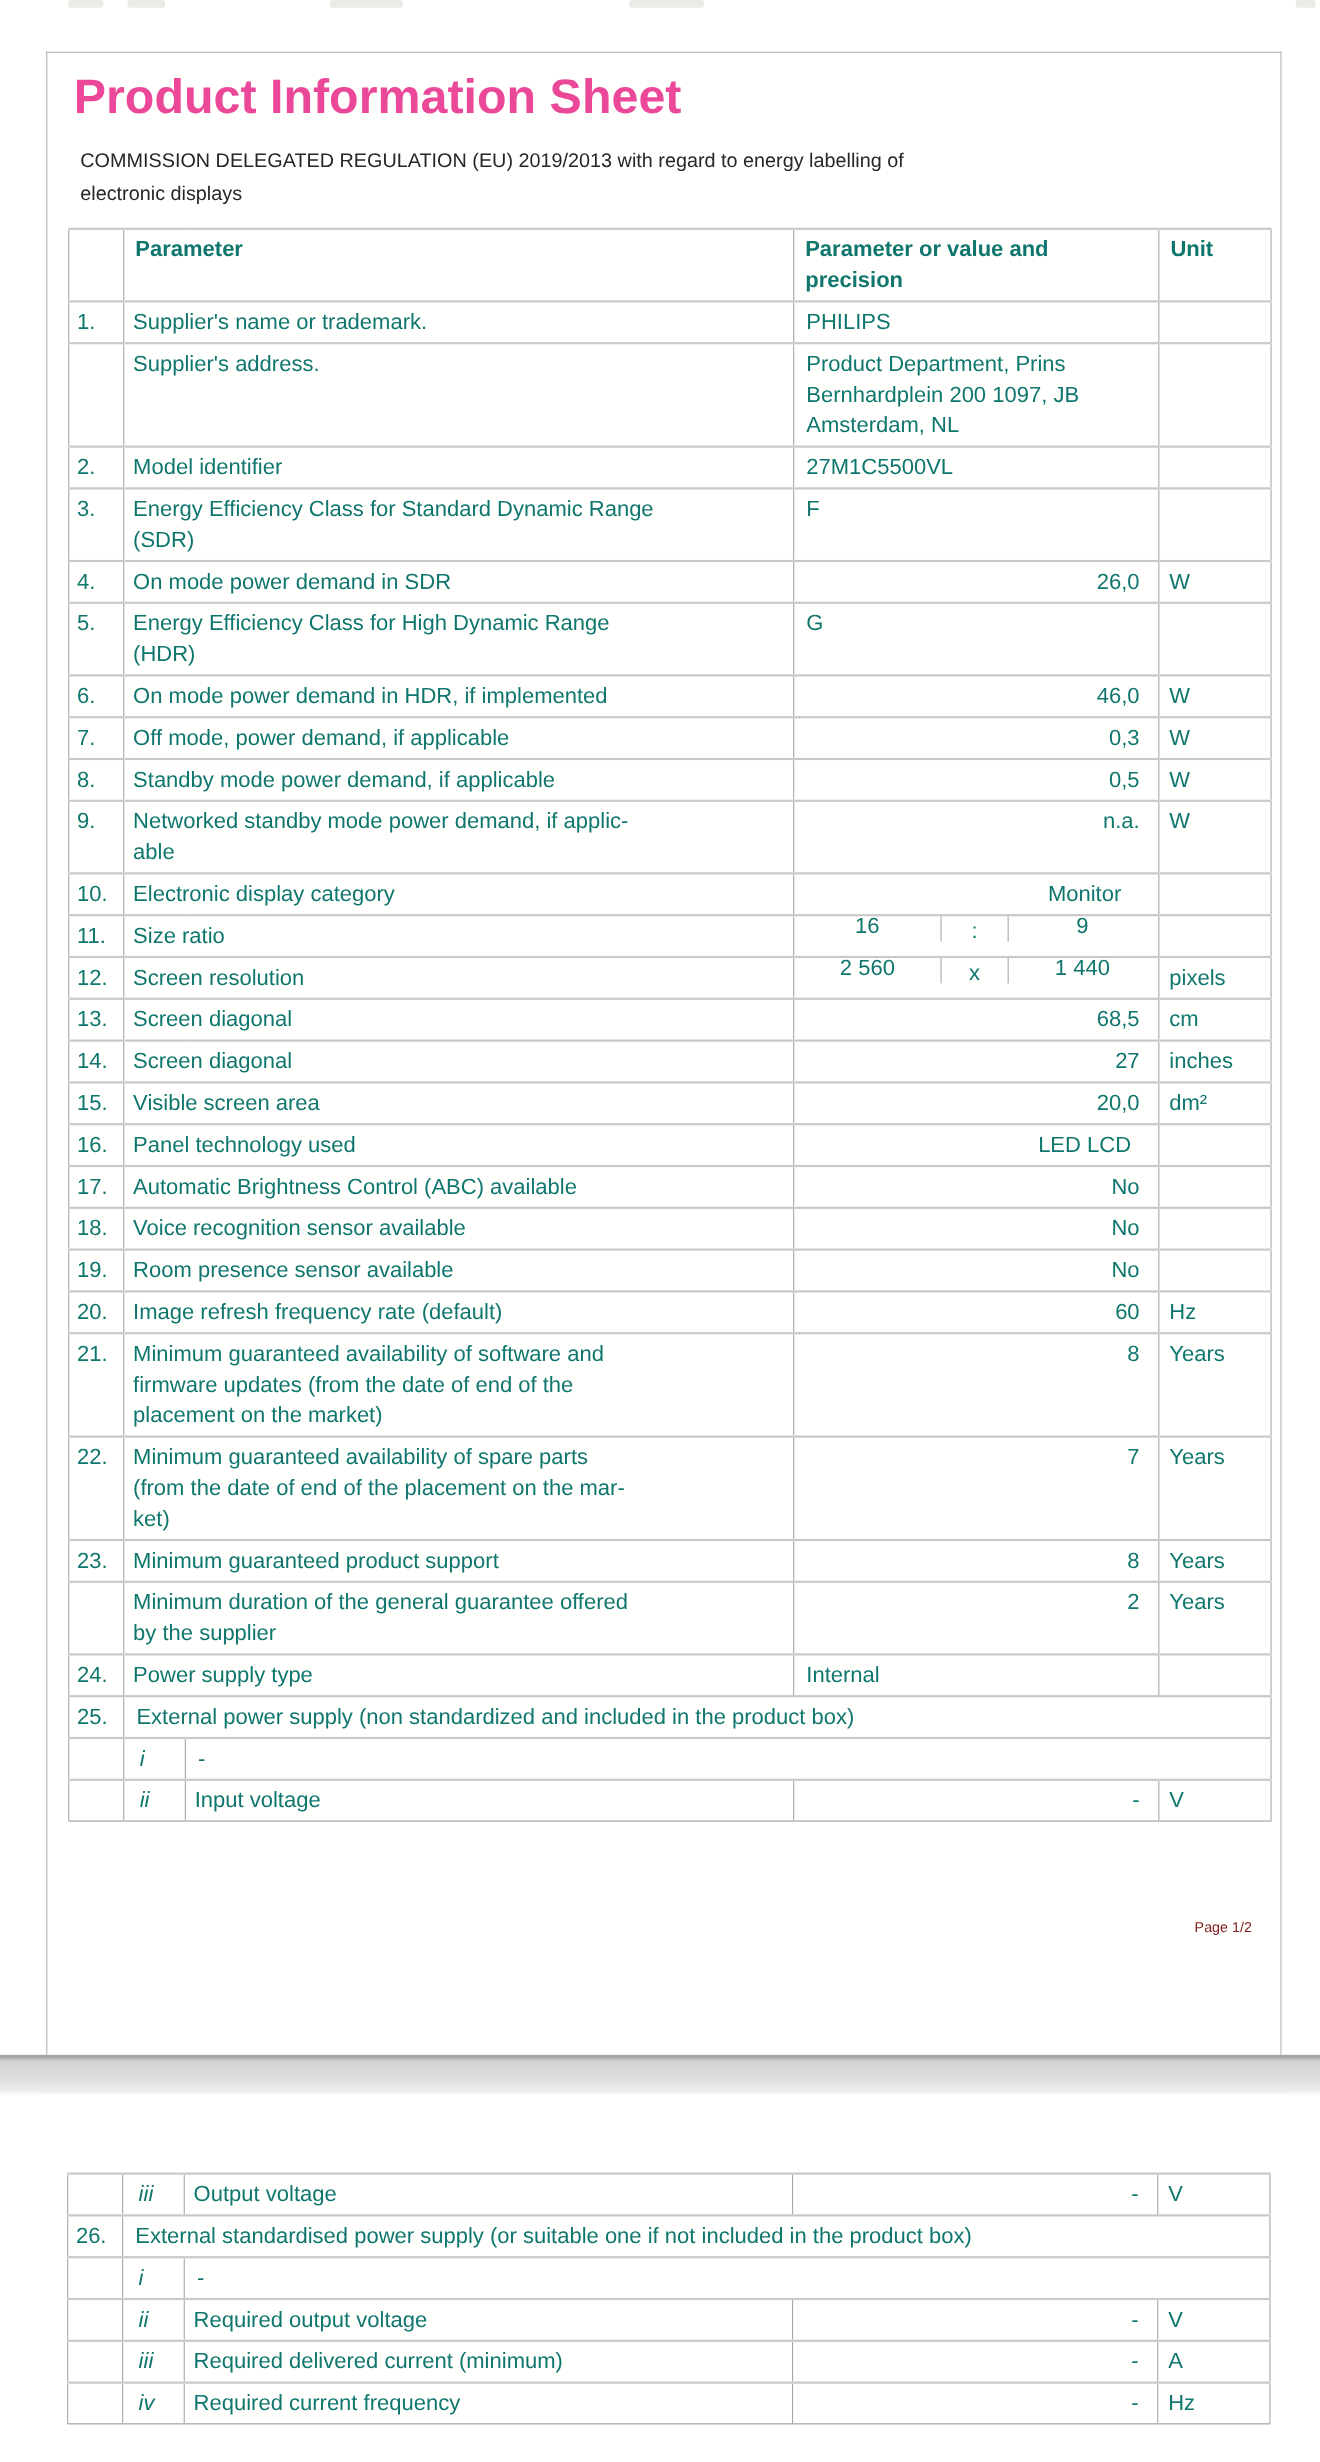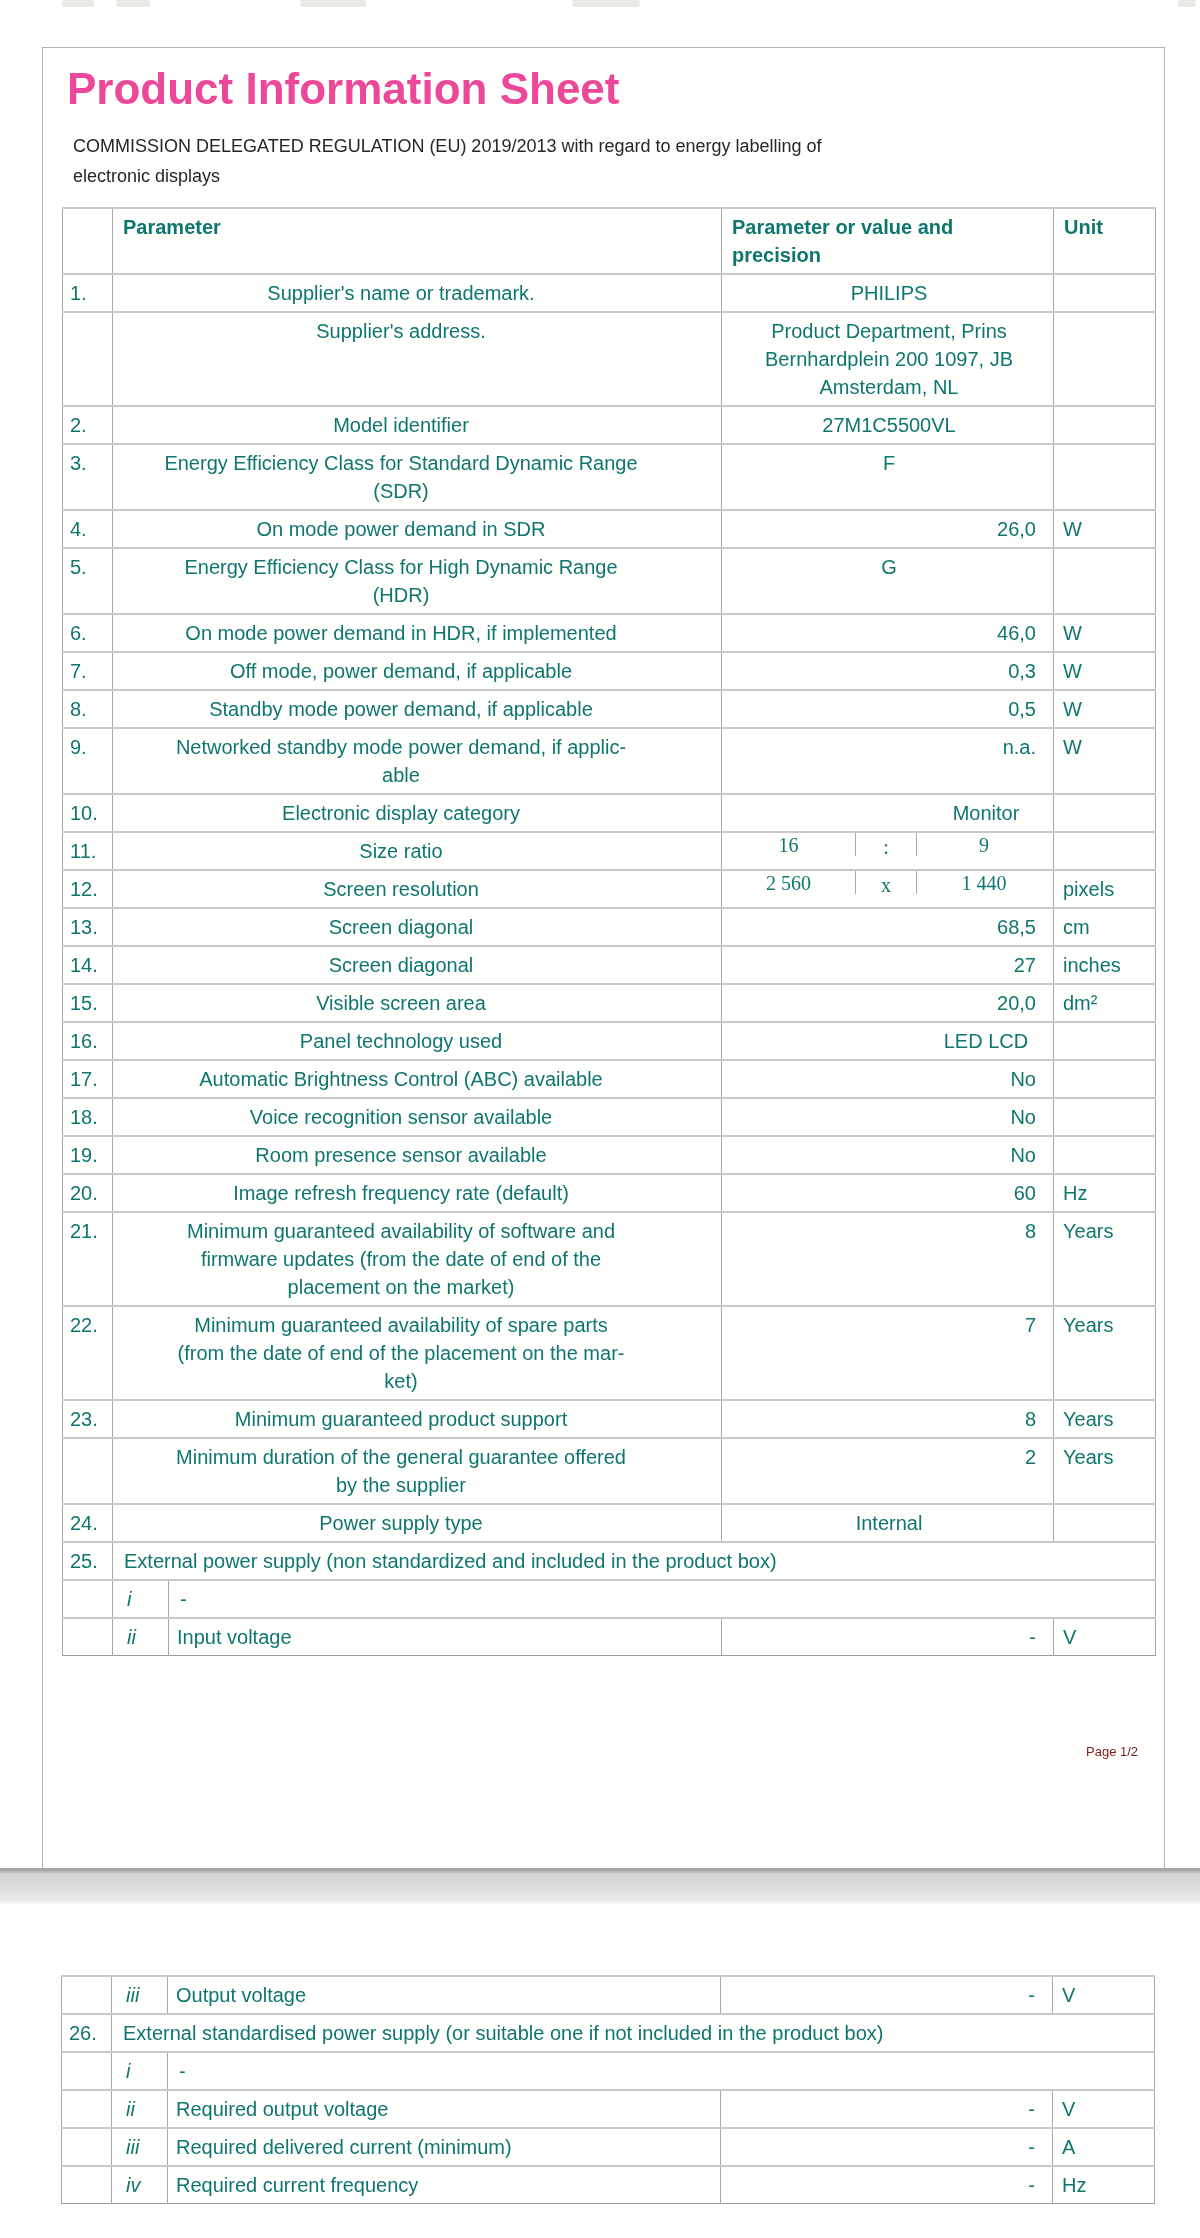--- a/index.html
+++ b/index.html
@@ -34,27 +34,27 @@
     border:1px solid #9c9c9c;
   }
   table.pis td, table.pis th{
     border-left:1px solid #a8a8a8;border-right:1px solid #a8a8a8;
     border-top:2px solid #c9c9c9;border-bottom:none;
     padding:4px 8px;vertical-align:top;
     overflow:hidden;
   }
   table.pis th{text-align:left;font-weight:700;padding-left:10px;}
   .c-num{padding-left:7px !important;padding-right:2px !important;}
-  .param-text{white-space:pre-line;max-width:560px;text-align:center;}
+  .param-text{white-space:pre-line;max-width:560px;}
   .val-left{padding-left:11px !important;}
   .val-right{text-align:right;padding-right:17px !important;}
   .unit-cell{padding-left:9px !important;}
   .center3{margin-left:196px;width:120px;text-align:center;}
   td.val-split{padding:0 !important;}
-  .vsplit{display:flex;align-items:center;height:23px;font-family:Liberation Serif, serif;}
+  .vsplit{display:flex;align-items:flex-end;height:23px;}
   .vsplit span{display:block;text-align:center;}
   .vs-a{width:133px;}
   .vs-b{width:62px;border-left:1px solid #a8a8a8;border-right:1px solid #a8a8a8;box-sizing:border-box;height:100%;display:flex;align-items:center;justify-content:center;}
   .vs-c{width:134px;}
   .sub-num{font-style:italic;padding-left:14px !important;}
   .span-label{padding-left:11px !important;}
   .page-footer{
     position:absolute;left:1086px;top:1744px;
     font-size:13px;color:#7f1d1d;
   }

